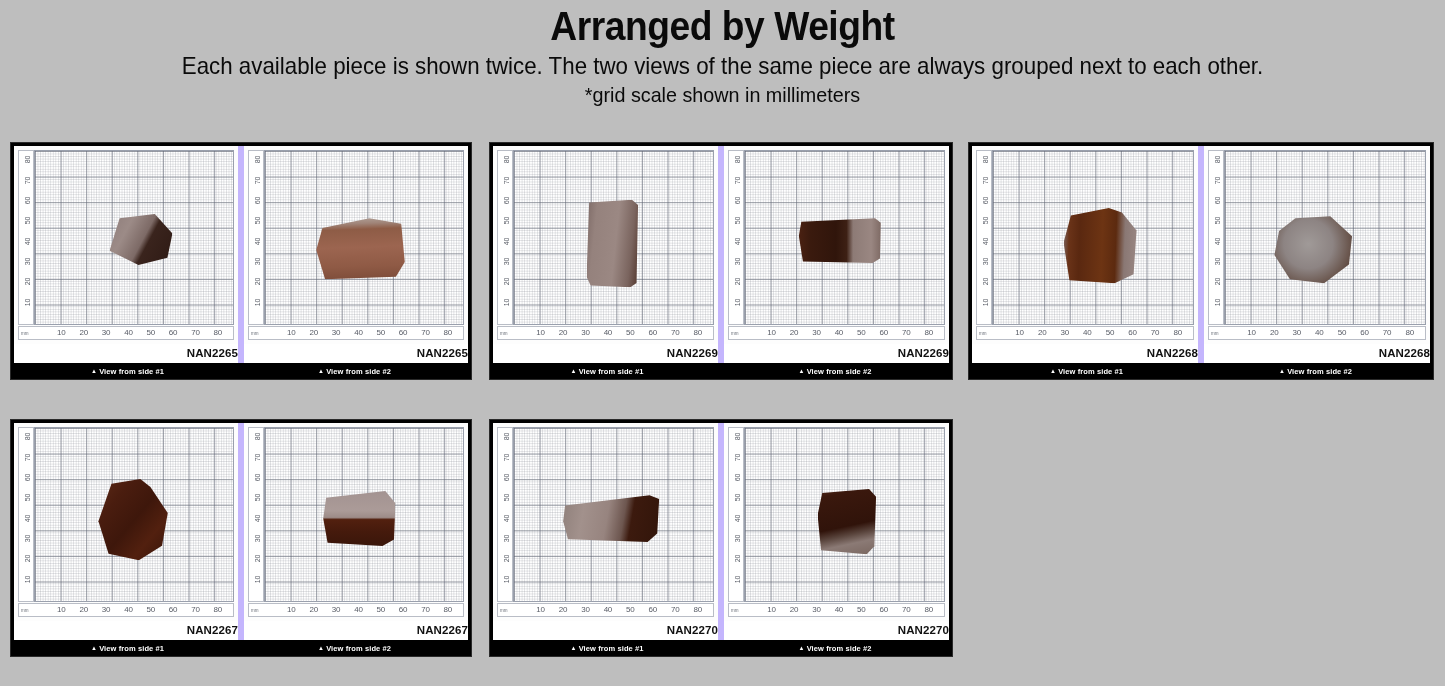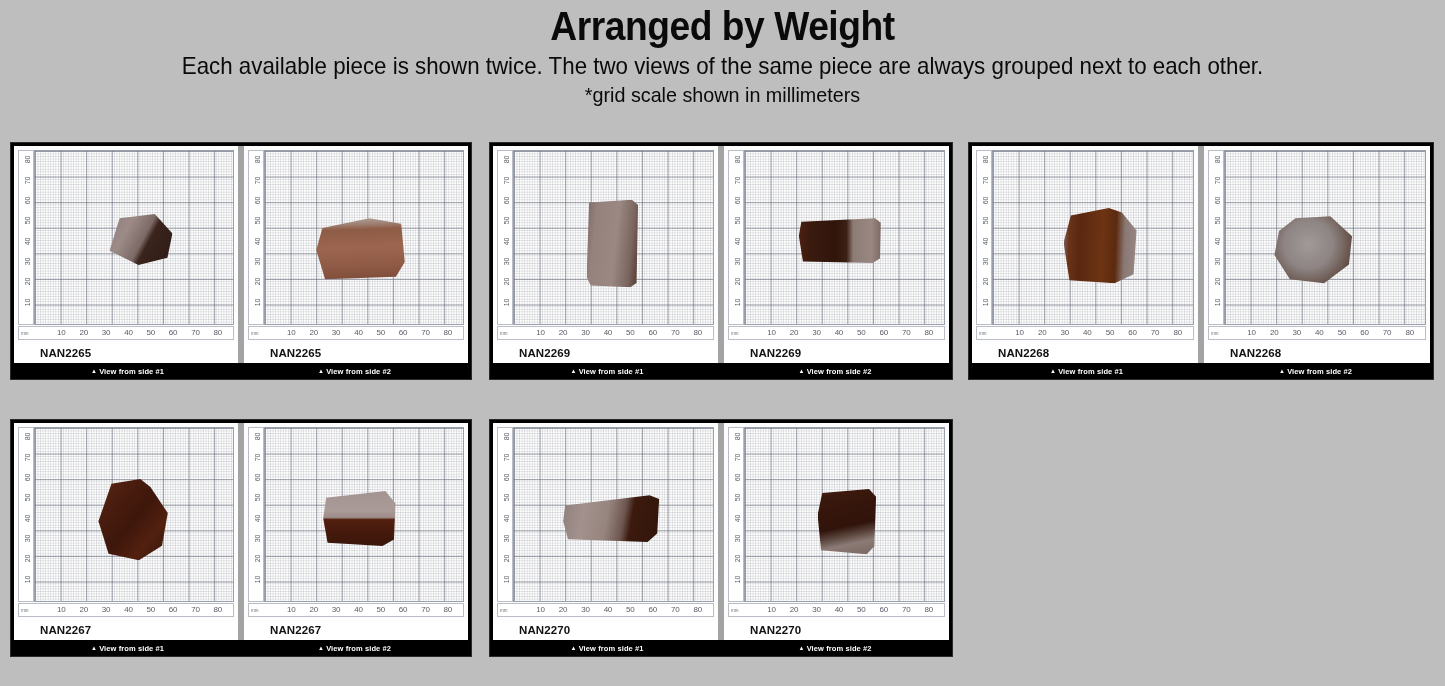--- a/index.html
+++ b/index.html
@@ -71,21 +71,21 @@
     flex-direction: column;
   }
   .card-pos-0 { left: 10px;  width: 462px; }
   .card-pos-1 { left: 489px; width: 464px; }
   .card-pos-2 { left: 968px; width: 466px; }
 
   .card-views {
     display: flex;
     flex-direction: row;
     gap: 6px;
-    background: #a3a3a3;
+    background: #c4b5fd;
   }
 
   .view-panel {
     background: #ffffff;
     flex: 1 1 0;
     display: flex;
     flex-direction: column;
     min-width: 0;
   }
 
@@ -176,27 +176,26 @@
 
   
   .specimen {
     position: absolute;
     box-shadow: 2px 3px 5px rgba(40,30,25,0.30);
   }
 
   
   .view-label {
     background: #ffffff;
-    text-align: left;
+    text-align: right;
     font-size: 11.5px;
     font-weight: bold;
     color: #111111;
     padding: 3px 0 4px 0;
     letter-spacing: 0.1px;
-    margin-left: 26px;
   }
 
   
   .card-captions {
     display: flex;
     flex-direction: row;
     background: #000000;
     height: 16px;
     align-items: center;
   }

